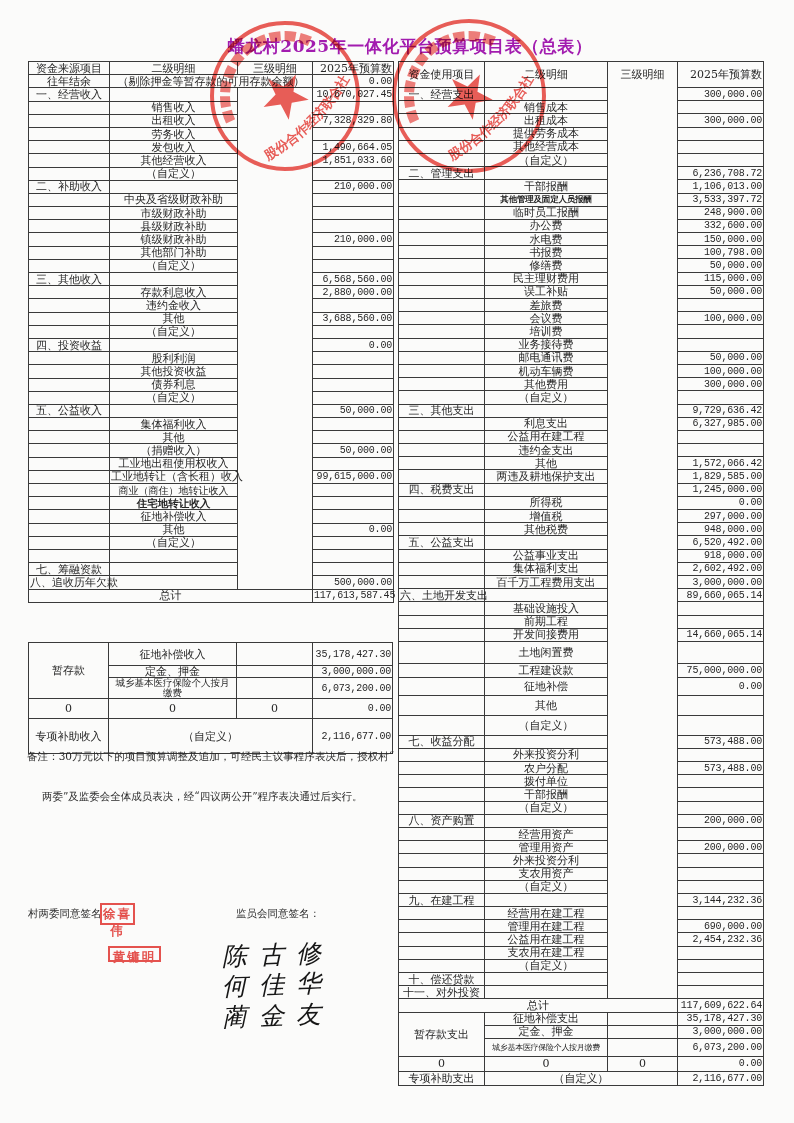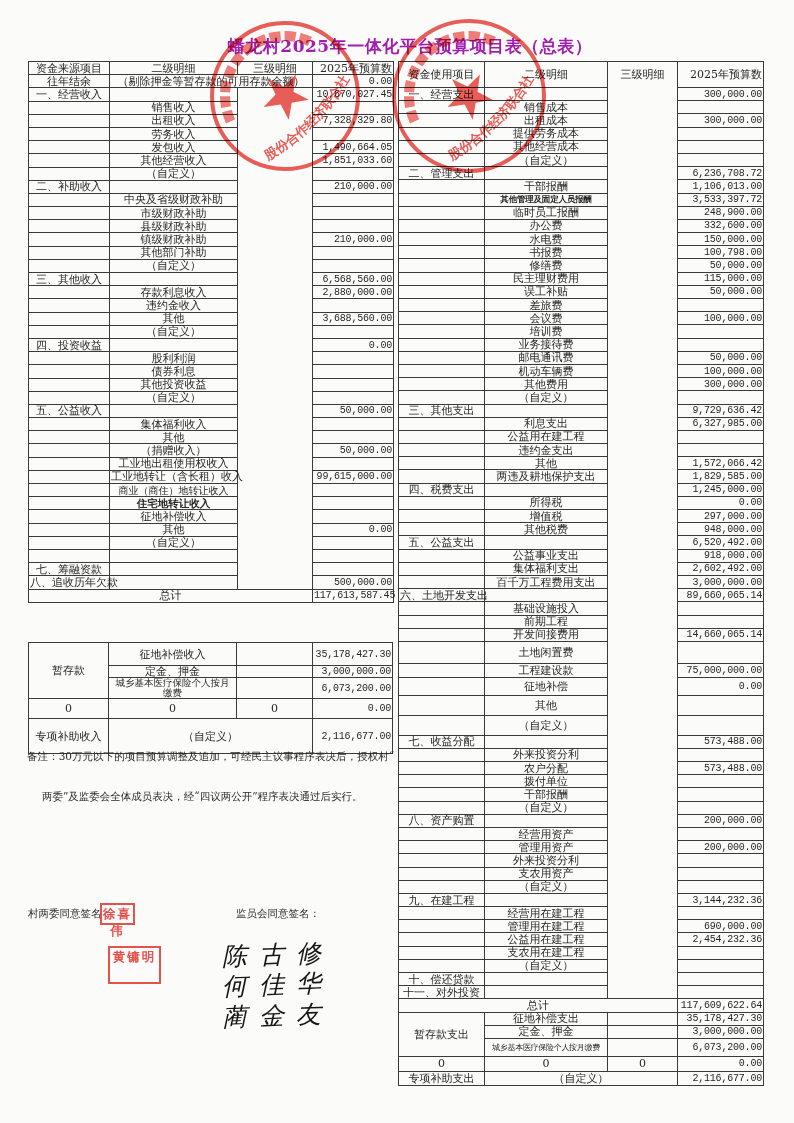--- a/index.html
+++ b/index.html
@@ -253,28 +253,28 @@
 
   <tr>
     <td class="c1"></td>
     <td class="c2">股利利润</td>
     <td class="c3 merged"></td>
     <td class="c4 num"></td>
   </tr>
 
   <tr>
     <td class="c1"></td>
+    <td class="c2">其他投资收益</td>
+    <td class="c3 merged"></td>
+    <td class="c4 num"></td>
+  </tr>
+
+  <tr>
+    <td class="c1"></td>
     <td class="c2">债券利息</td>
-    <td class="c3 merged"></td>
-    <td class="c4 num"></td>
-  </tr>
-
-  <tr>
-    <td class="c1"></td>
-    <td class="c2">其他投资收益</td>
     <td class="c3 merged"></td>
     <td class="c4 num"></td>
   </tr>
 
   <tr>
     <td class="c1"></td>
     <td class="c2">（自定义）</td>
     <td class="c3 merged"></td>
     <td class="c4 num"></td>
   </tr>
@@ -944,21 +944,21 @@
   </tfoot>
 </table>
 
 <div class="note">
   <div class="l1">备注：30万元以下的项目预算调整及追加，可经民主议事程序表决后，授权村“</div>
   <div class="l2">两委”及监委会全体成员表决，经“四议两公开”程序表决通过后实行。</div>
 </div>
 
 <div class="sig-label" style="left:28px">村两委同意签名：</div>
 <div class="stamp" style="left:100px; top:903px; width:35px; height:22px;">徐喜伟</div>
-<div class="stamp" style="left:108px; top:946px; width:53px; height:38px;">黄镛明</div>
+<div class="stamp" style="left:108px; top:946px; width:53px; height:16px;">黄镛明</div>
 
 <div class="sig-label" style="left:236px">监员会同意签名：</div>
 <div class="hand" style="top:938px">陈古修</div>
 <div class="hand" style="top:968px">何佳华</div>
 <div class="hand" style="top:999px">蔺金友</div>
 
 <svg class="seals" viewBox="0 0 794 200">
   <defs>
     <path id="seal-arc-text" d="M -62 32 Q 0 50 62 32"></path>
   </defs>

